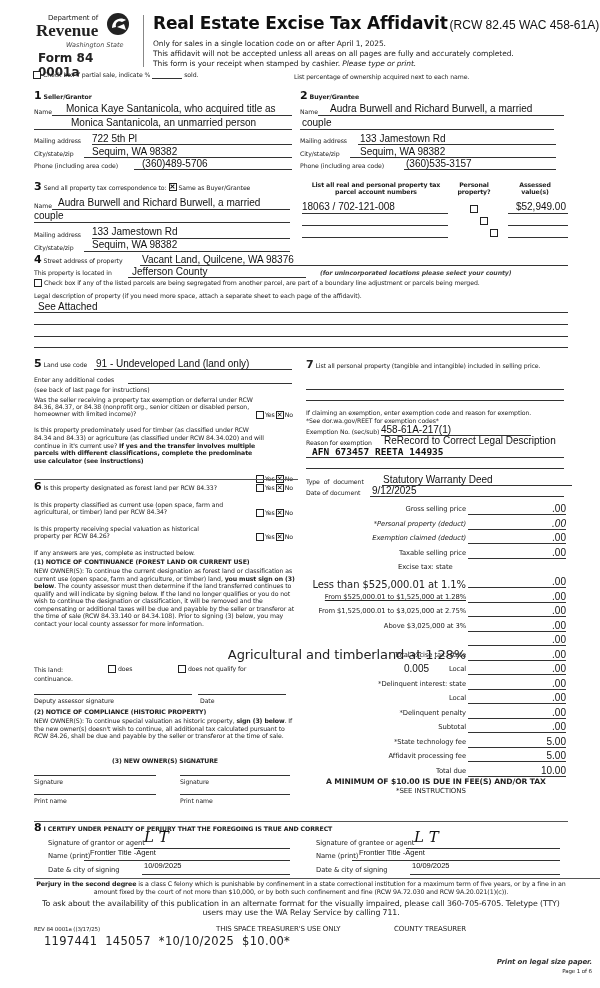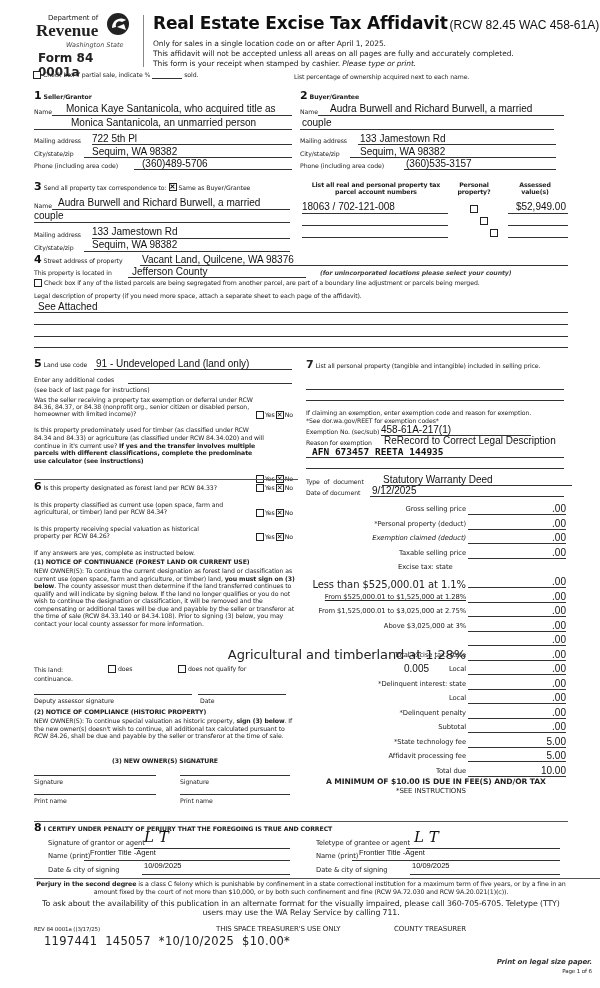--- a/index.html
+++ b/index.html
@@ -284,21 +284,21 @@
   <div class="abs val" style="left:66px;top:127px;">9/12/2025</div>
   <div class="line" style="left:64px;top:138px;width:194px;"></div>
 </div>
 
 <div class="abs" style="left:300px;top:503px;width:270px;height:300px;">
   <div class="abs" style="left:0;top:0;width:270px;height:14px;">
     <div class="abs lbl right" style="right:104px;top:3px;white-space:nowrap;font-size:6.8px;">Gross selling price</div>
     <div class="abs val right" style="right:4px;top:0;">.00</div>
     <div class="line" style="left:168px;top:11px;width:98px;"></div>
   </div>
-  <div class="abs" style="left:0;top:14.5px;width:270px;height:14px;">
+  <div class="abs" style="left:0;top:14.5px;width:270px;height:14px;font-style:italic;">
     <div class="abs lbl right" style="right:104px;top:3px;white-space:nowrap;font-size:6.8px;">*Personal property (deduct)</div>
     <div class="abs val right" style="right:4px;top:0;">.00</div>
     <div class="line" style="left:168px;top:11px;width:98px;"></div>
   </div>
   <div class="abs" style="left:0;top:29px;width:270px;height:14px;">
     <div class="abs lbl right" style="right:104px;top:3px;white-space:nowrap;font-size:6.8px;font-style:italic;">Exemption claimed (deduct)</div>
     <div class="abs val right" style="right:4px;top:0;">.00</div>
     <div class="line" style="left:168px;top:11px;width:98px;"></div>
   </div>
   <div class="abs" style="left:0;top:43.5px;width:270px;height:14px;">
@@ -392,21 +392,21 @@
   <div class="abs lbl" style="left:14px;top:18px;font-size:6.8px;">Signature of grantor or agent</div>
   <div class="abs" style="left:110px;top:7px;font-family:'DejaVu Serif',serif;font-style:italic;font-size:15px;letter-spacing:6px;">LT</div>
   <div class="line" style="left:100px;top:26px;width:156px;"></div>
   <div class="abs lbl" style="left:14px;top:31px;font-size:6.8px;">Name (print)</div>
   <div class="abs" style="left:56px;top:27px;font-size:7.5px;">Frontier Title -Agent</div>
   <div class="line" style="left:50px;top:38px;width:206px;"></div>
   <div class="abs lbl" style="left:14px;top:45px;font-size:6.8px;">Date &amp; city of signing</div>
   <div class="abs" style="left:110px;top:40px;font-size:7.5px;">10/09/2025</div>
   <div class="line" style="left:108px;top:52px;width:148px;"></div>
 
-  <div class="abs lbl" style="left:282px;top:18px;font-size:6.8px;">Teletype of grantee or agent</div>
+  <div class="abs lbl" style="left:282px;top:18px;font-size:6.8px;">Signature of grantee or agent</div>
   <div class="abs" style="left:380px;top:7px;font-family:'DejaVu Serif',serif;font-style:italic;font-size:15px;letter-spacing:6px;">LT</div>
   <div class="line" style="left:372px;top:26px;width:154px;"></div>
   <div class="abs lbl" style="left:282px;top:31px;font-size:6.8px;">Name (print)</div>
   <div class="abs" style="left:325px;top:27px;font-size:7.5px;">Frontier Title -Agent</div>
   <div class="line" style="left:318px;top:38px;width:208px;"></div>
   <div class="abs lbl" style="left:282px;top:45px;font-size:6.8px;">Date &amp; city of signing</div>
   <div class="abs" style="left:378px;top:40px;font-size:7.5px;">10/09/2025</div>
   <div class="line" style="left:376px;top:52px;width:150px;"></div>
 </div>
 <div class="hrule" style="left:34px;top:878px;width:566px;"></div>

